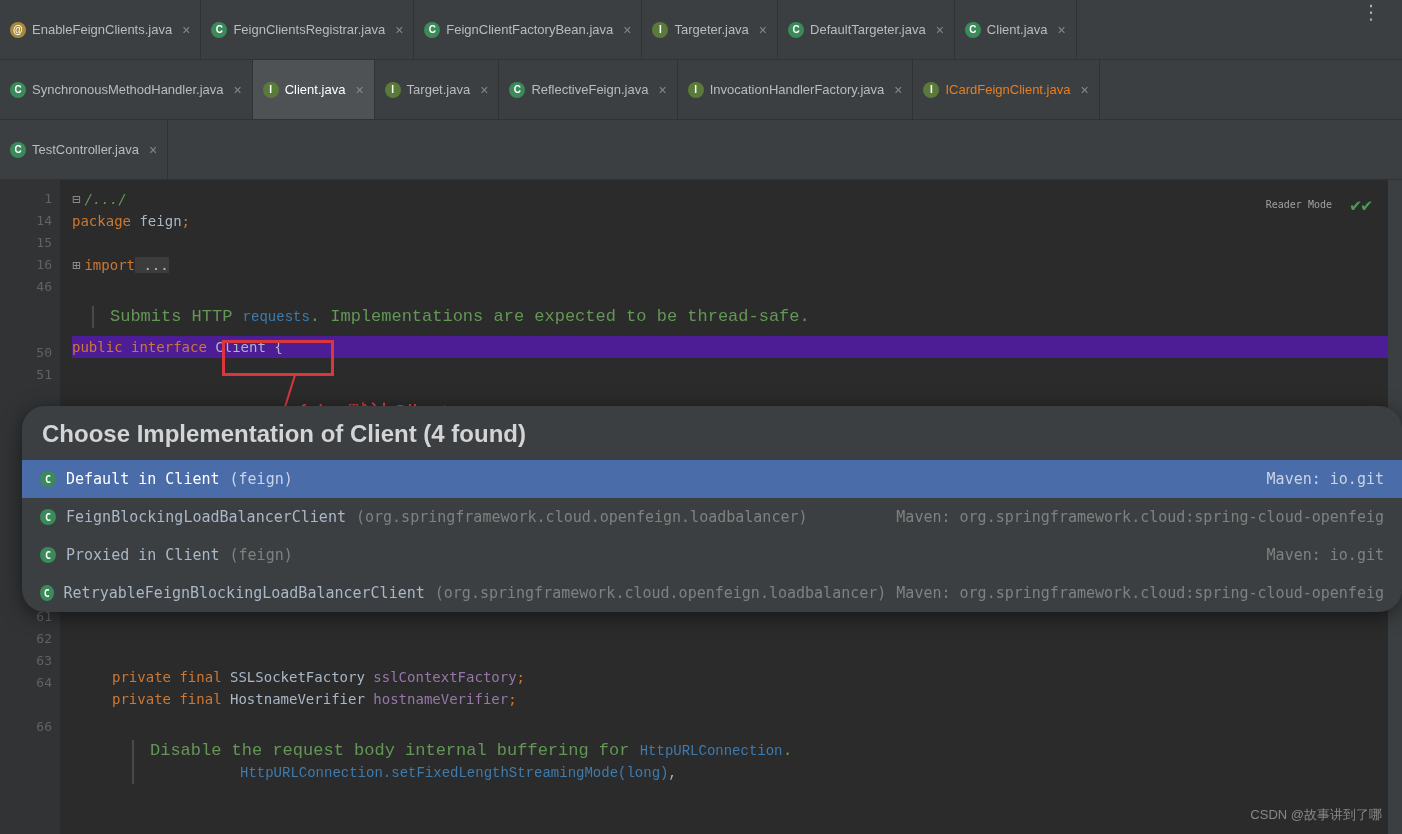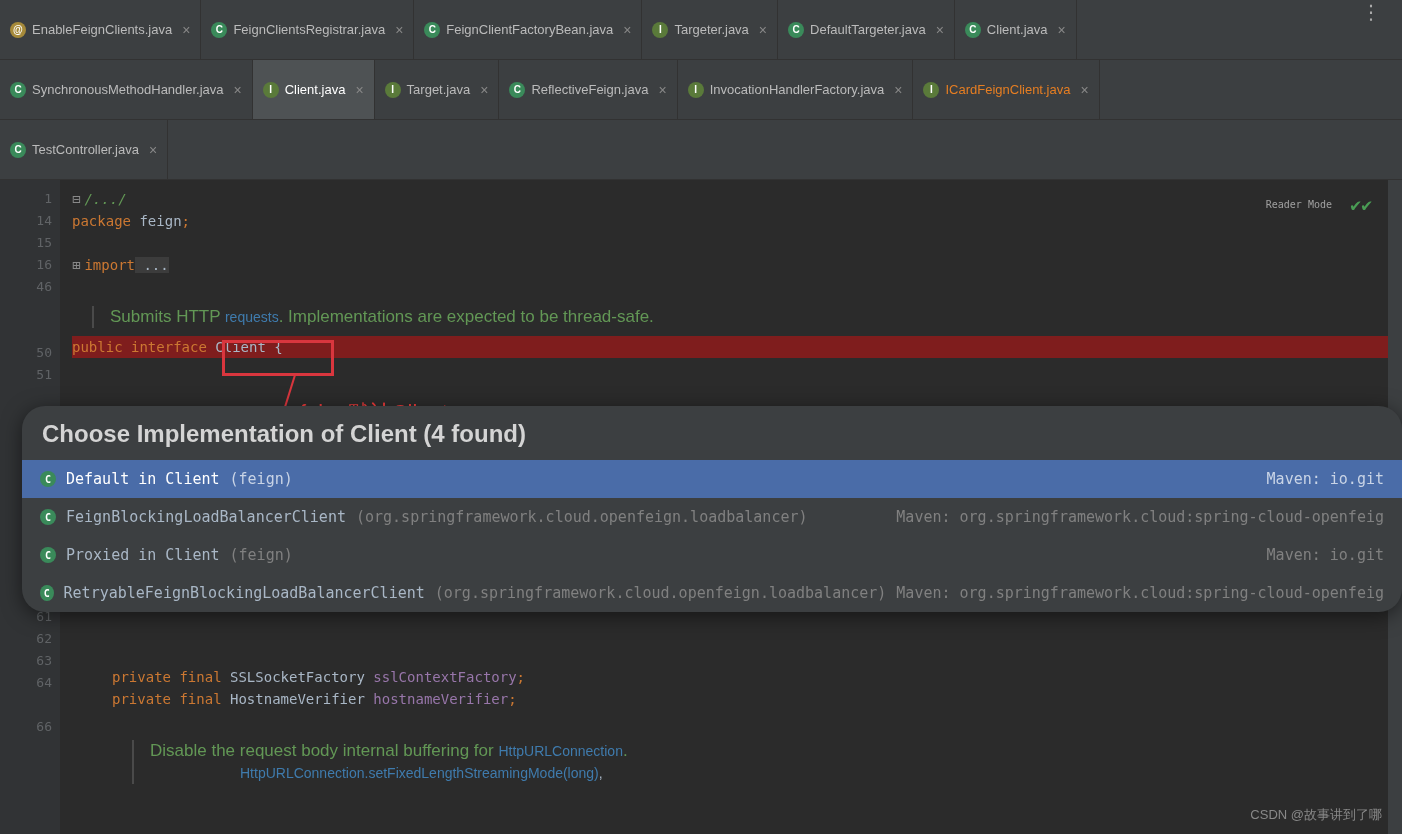--- a/index.html
+++ b/index.html
@@ -132,21 +132,21 @@
 .popup-item.selected .pkg { color: #c9d4e6; }
 .popup-item .right { margin-left: auto; color: #808080; white-space: nowrap; }
 .popup-item.selected .right { color: #c9d4e6; }
 .watermark {
   position: absolute;
   bottom: 10px;
   right: 20px;
   color: #888;
   font-size: 13px;
 }
-.doc-block { margin: 8px 0 8px 20px; border-left: 2px solid #4a4a4a; padding-left: 16px; font-family: Liberation Sans, sans-serif; }
+.doc-block { margin: 8px 0 8px 20px; border-left: 2px solid #4a4a4a; padding-left: 16px; font-family: Liberation Mono, monospace; }
 .doc-block .doc-text { color: #629755; font-size: 17px; }
 .doc-block .doc-link { color: #3f7bad; }
 .doc-block .plain { color: #a9b7c6; font-style: normal;}
 .doc-block .seealso { color:#a9b7c6; font-style: normal;}
 </style>
 </head>
 <body>
 
 <div class="tabs-row">
   <div class="tab">
@@ -251,21 +251,21 @@
       <div>&nbsp;</div>
       <div>66</div>
   </div>
   <div class="code">
     <div><span class="fold">⊟</span><span class="comment">/.../</span></div>
     <div><span class="kw">package</span><span class="ident"> feign</span><span class="semi">;</span></div>
     <div>&nbsp;</div>
     <div><span class="fold">⊞</span><span class="kw">import</span><span style="background:#3c3c3c;"> ...</span></div>
     <div>&nbsp;</div>
     <div class="doc-block"><span class="doc-text">Submits HTTP </span><span class="doc-link">requests</span><span class="doc-text">. Implementations are expected to be thread-safe.</span></div>
-    <div style="background:#7f1d1d;"><span class="kw">public interface </span><span class="ident">Client</span><span class="ident"> {</span></div>
+    <div style="background:#4c1d95;"><span class="kw">public interface </span><span class="ident">Client</span><span class="ident"> {</span></div>
     <div>&nbsp;</div>
     <div>&nbsp;</div>
       <div>&nbsp;</div>
       <div>&nbsp;</div>
       <div>&nbsp;</div>
       <div>&nbsp;</div>
       <div>&nbsp;</div>
       <div>&nbsp;</div>
       <div>&nbsp;</div>
       <div>&nbsp;</div>

